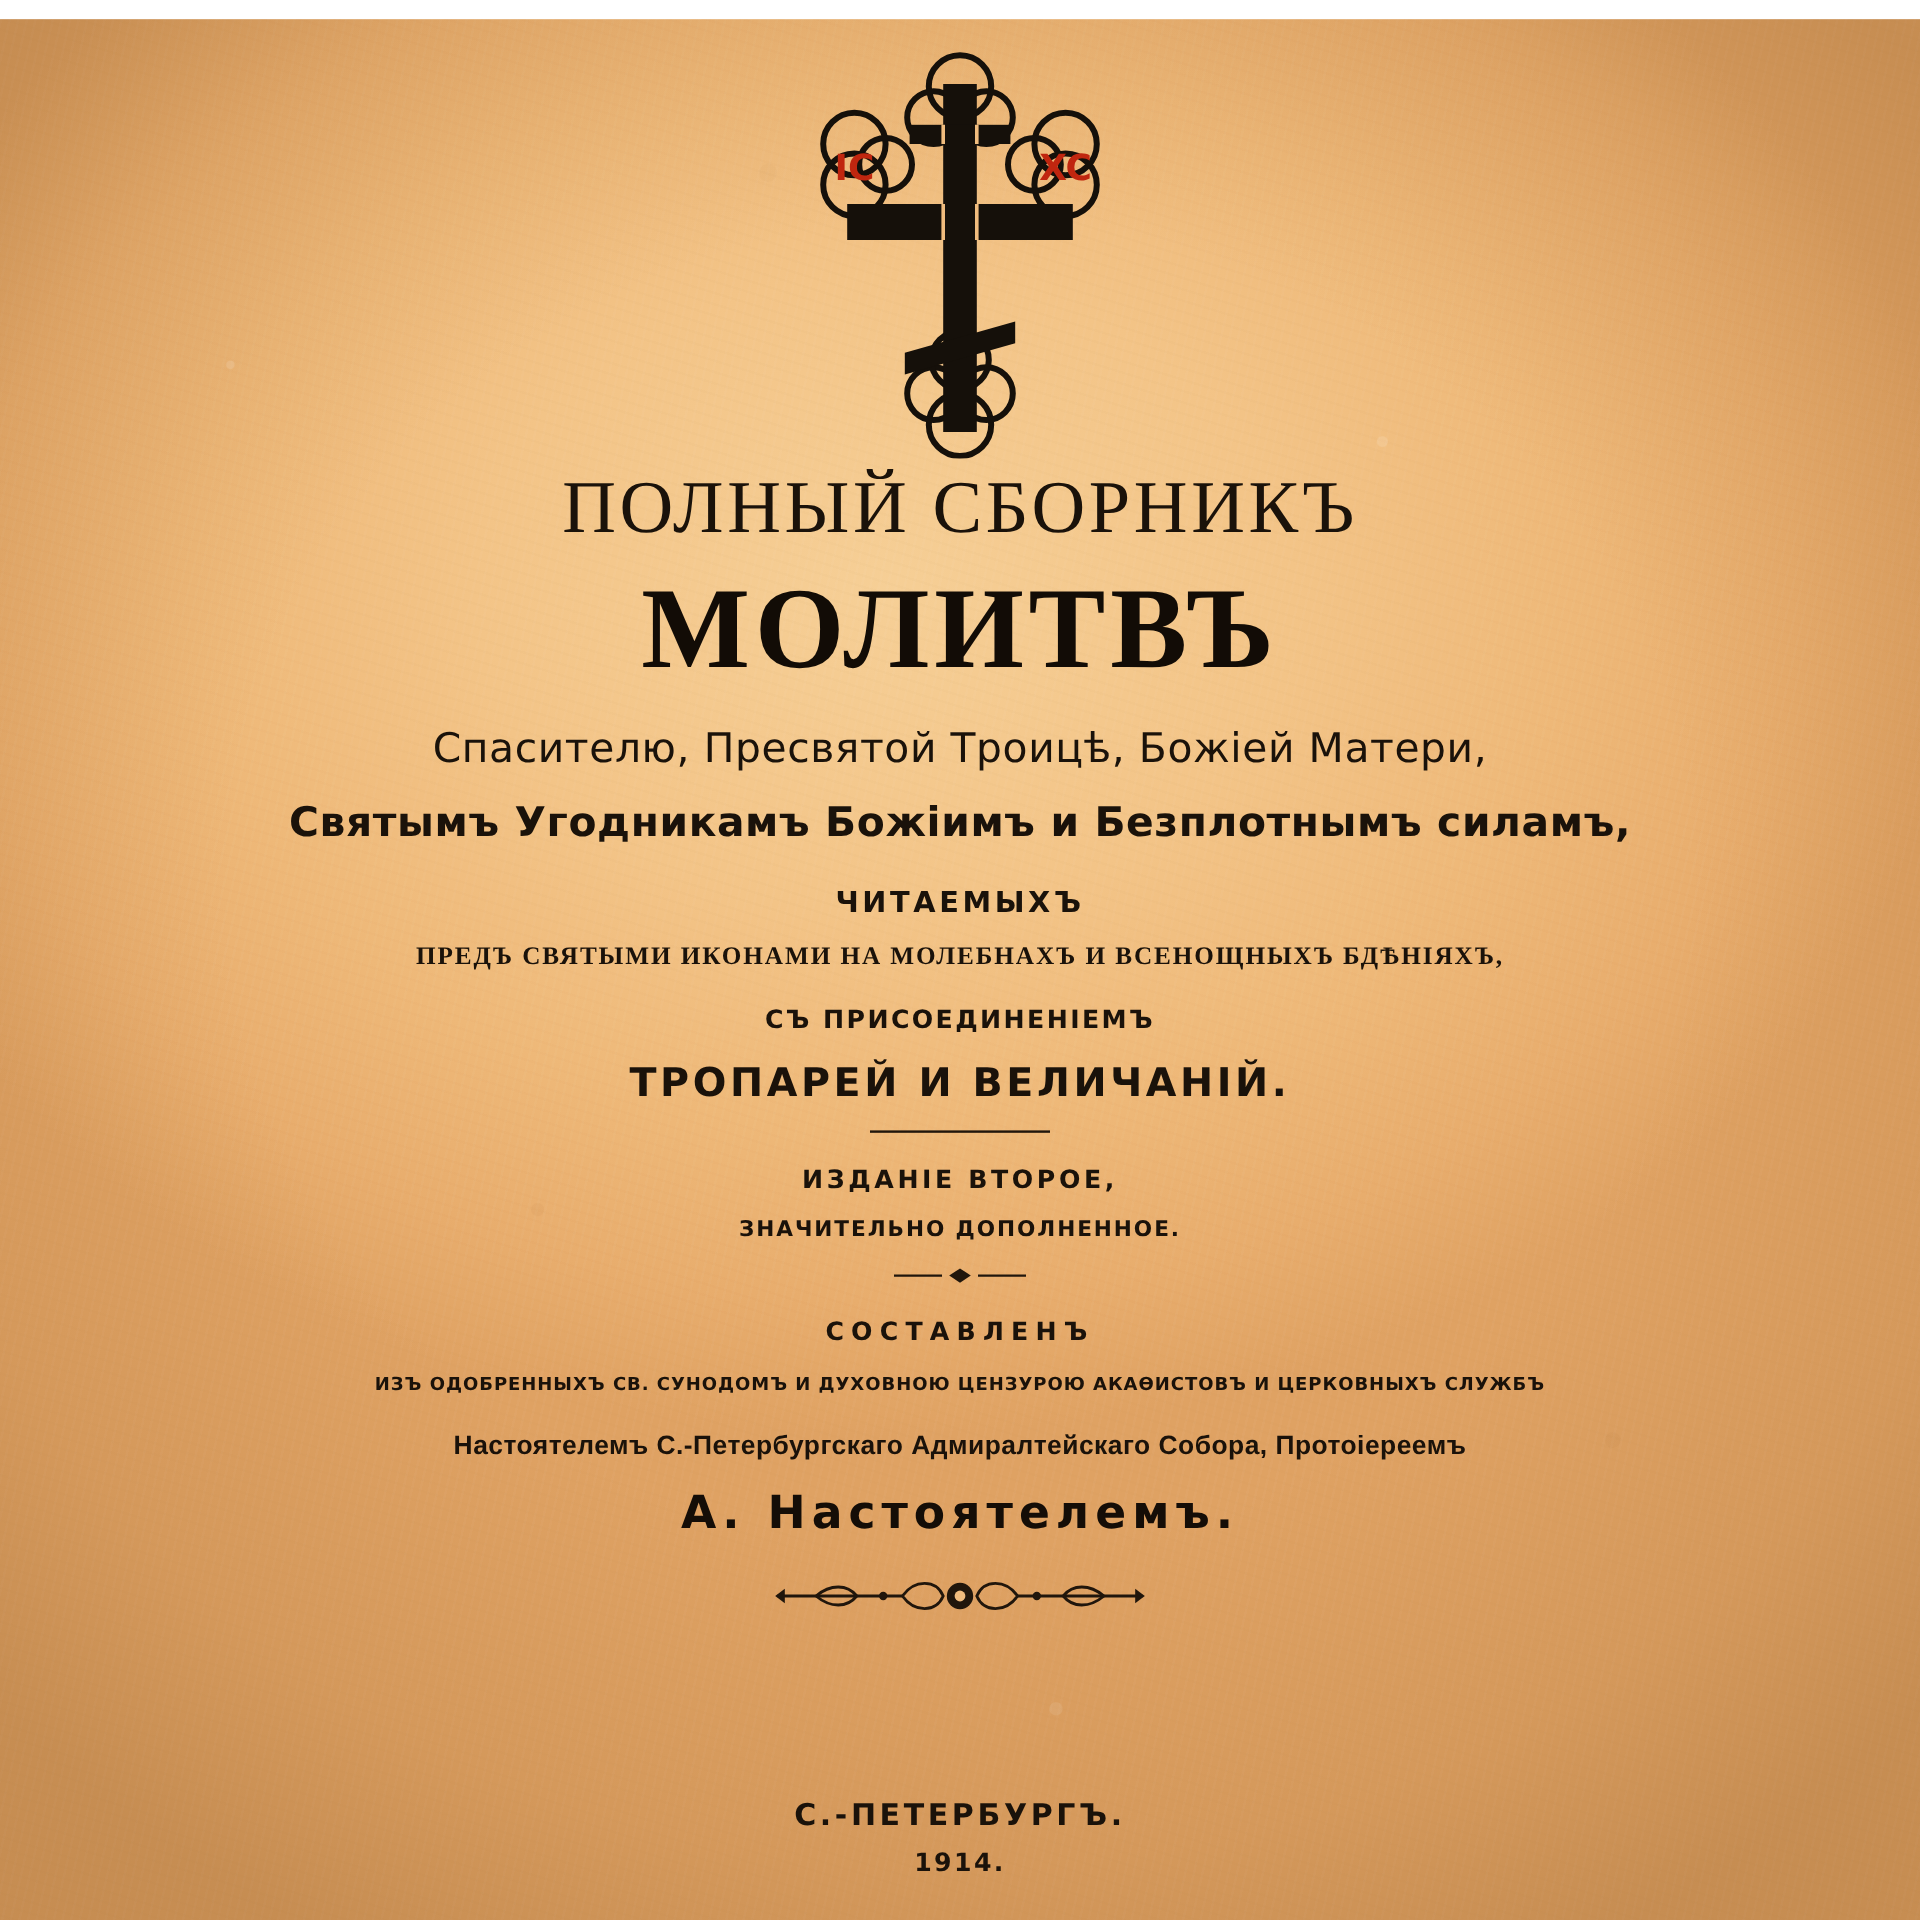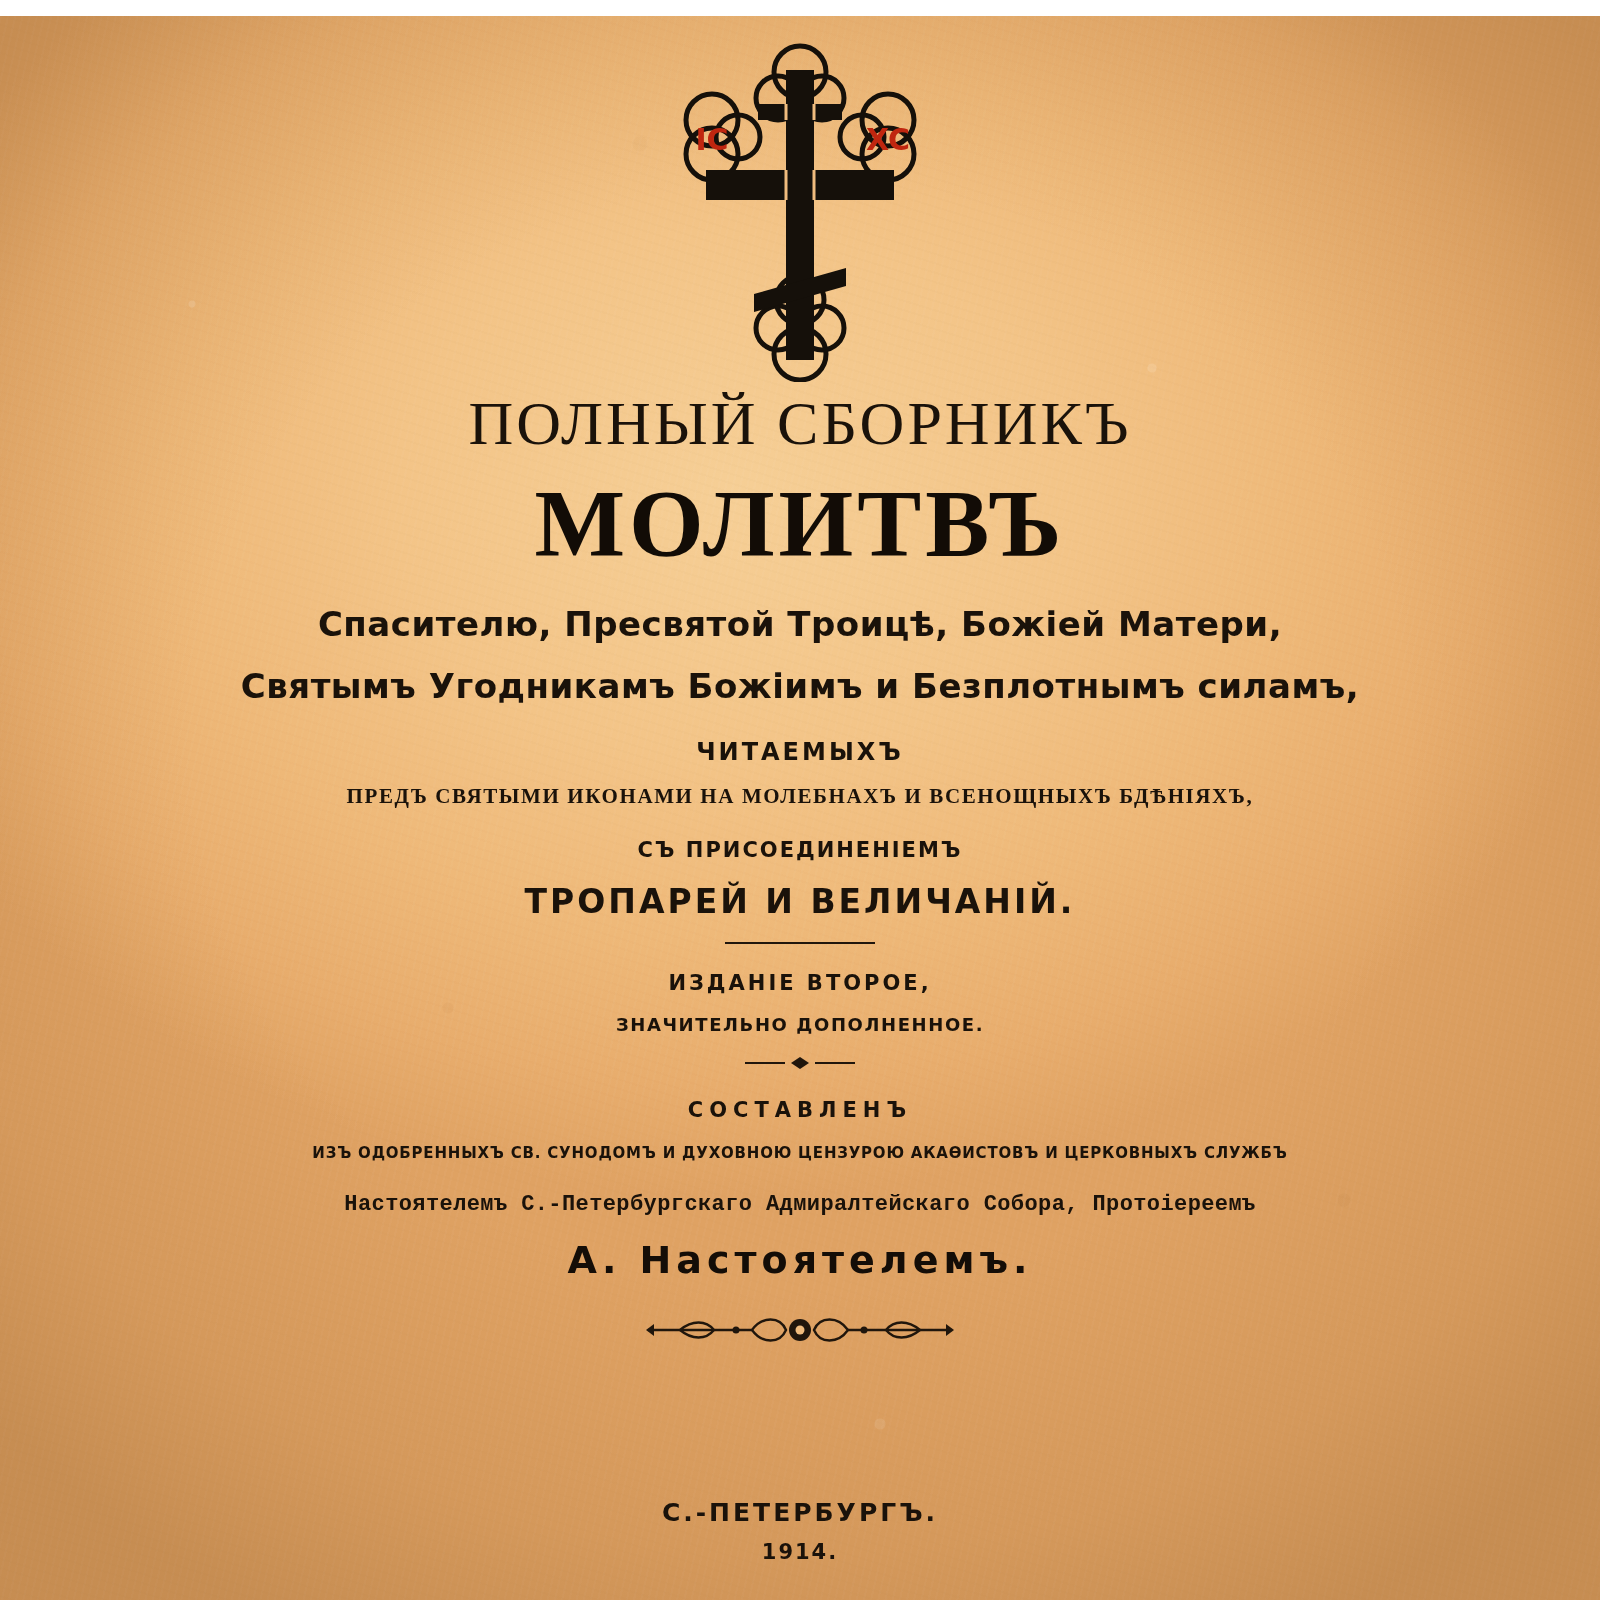--- a/index.html
+++ b/index.html
@@ -100,21 +100,21 @@
     font-size: 96px;
     letter-spacing: 4px;
     font-weight: 700;
     color: #120c06;
   }
 
   .t-sub1 {
     top: 588px;
     font-family: "DejaVu Sans", sans-serif;
     font-size: 34px;
-    font-weight: 700;
+    font-weight: 400;
     letter-spacing: 0.5px;
     color: #1a120a;
   }
   .t-sub2 {
     top: 650px;
     font-family: "DejaVu Sans", sans-serif;
     font-size: 34px;
     font-weight: 700;
     letter-spacing: 0.5px;
     color: #1a120a;
@@ -202,21 +202,21 @@
   .t-approved {
     top: 1128px;
     font-family: "DejaVu Sans", sans-serif;
     font-size: 15px;
     font-weight: 700;
     letter-spacing: 0.8px;
     color: #1a120a;
   }
   .t-rector {
     top: 1176px;
-    font-family: Liberation Mono, monospace;
+    font-family: Liberation Sans, sans-serif;
     font-size: 22px;
     font-weight: 700;
     letter-spacing: 0.4px;
     color: #1a120a;
   }
   .t-author {
     top: 1222px;
     font-family: "DejaVu Sans", sans-serif;
     font-size: 38px;
     font-weight: 700;

